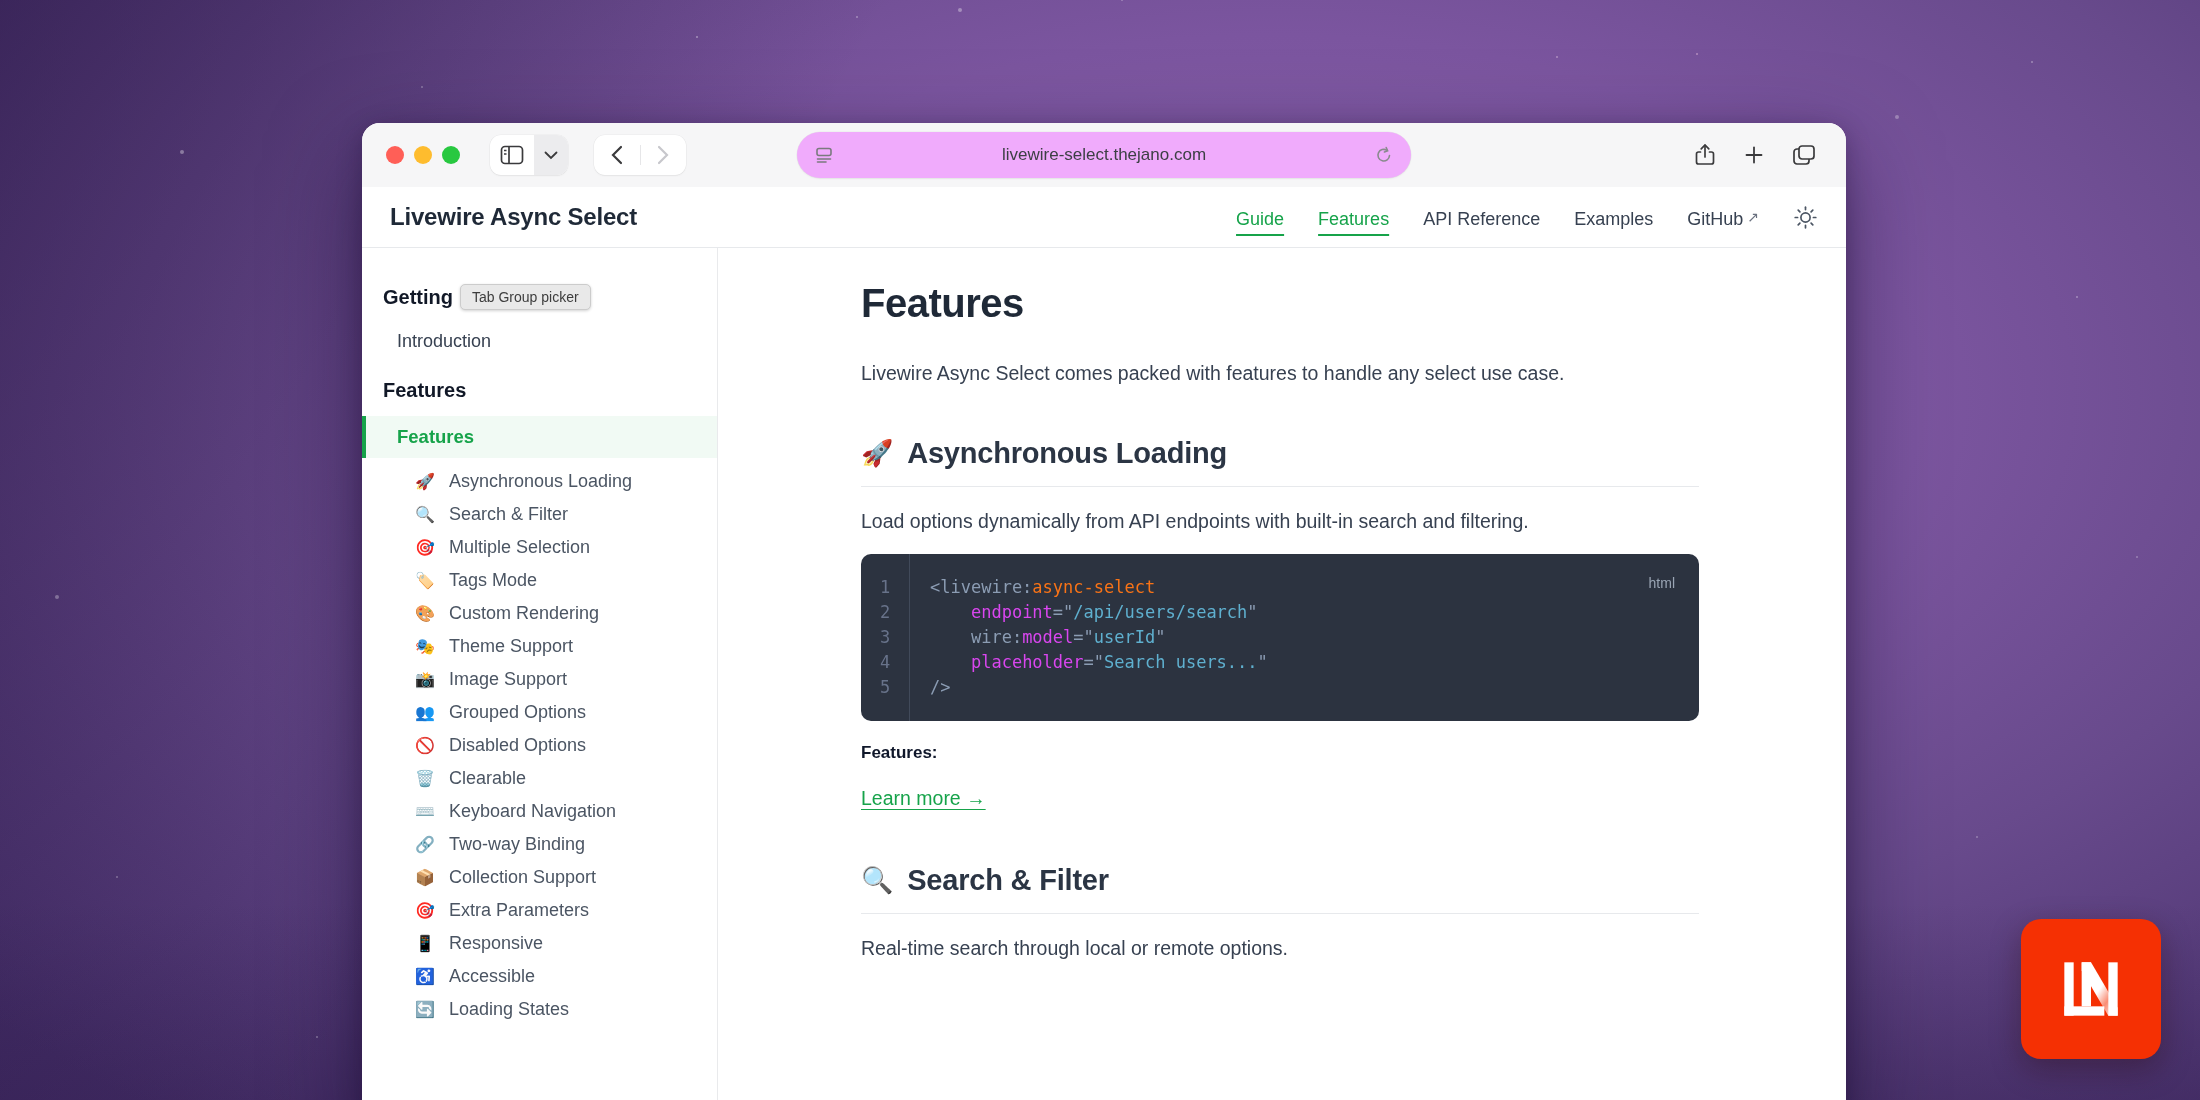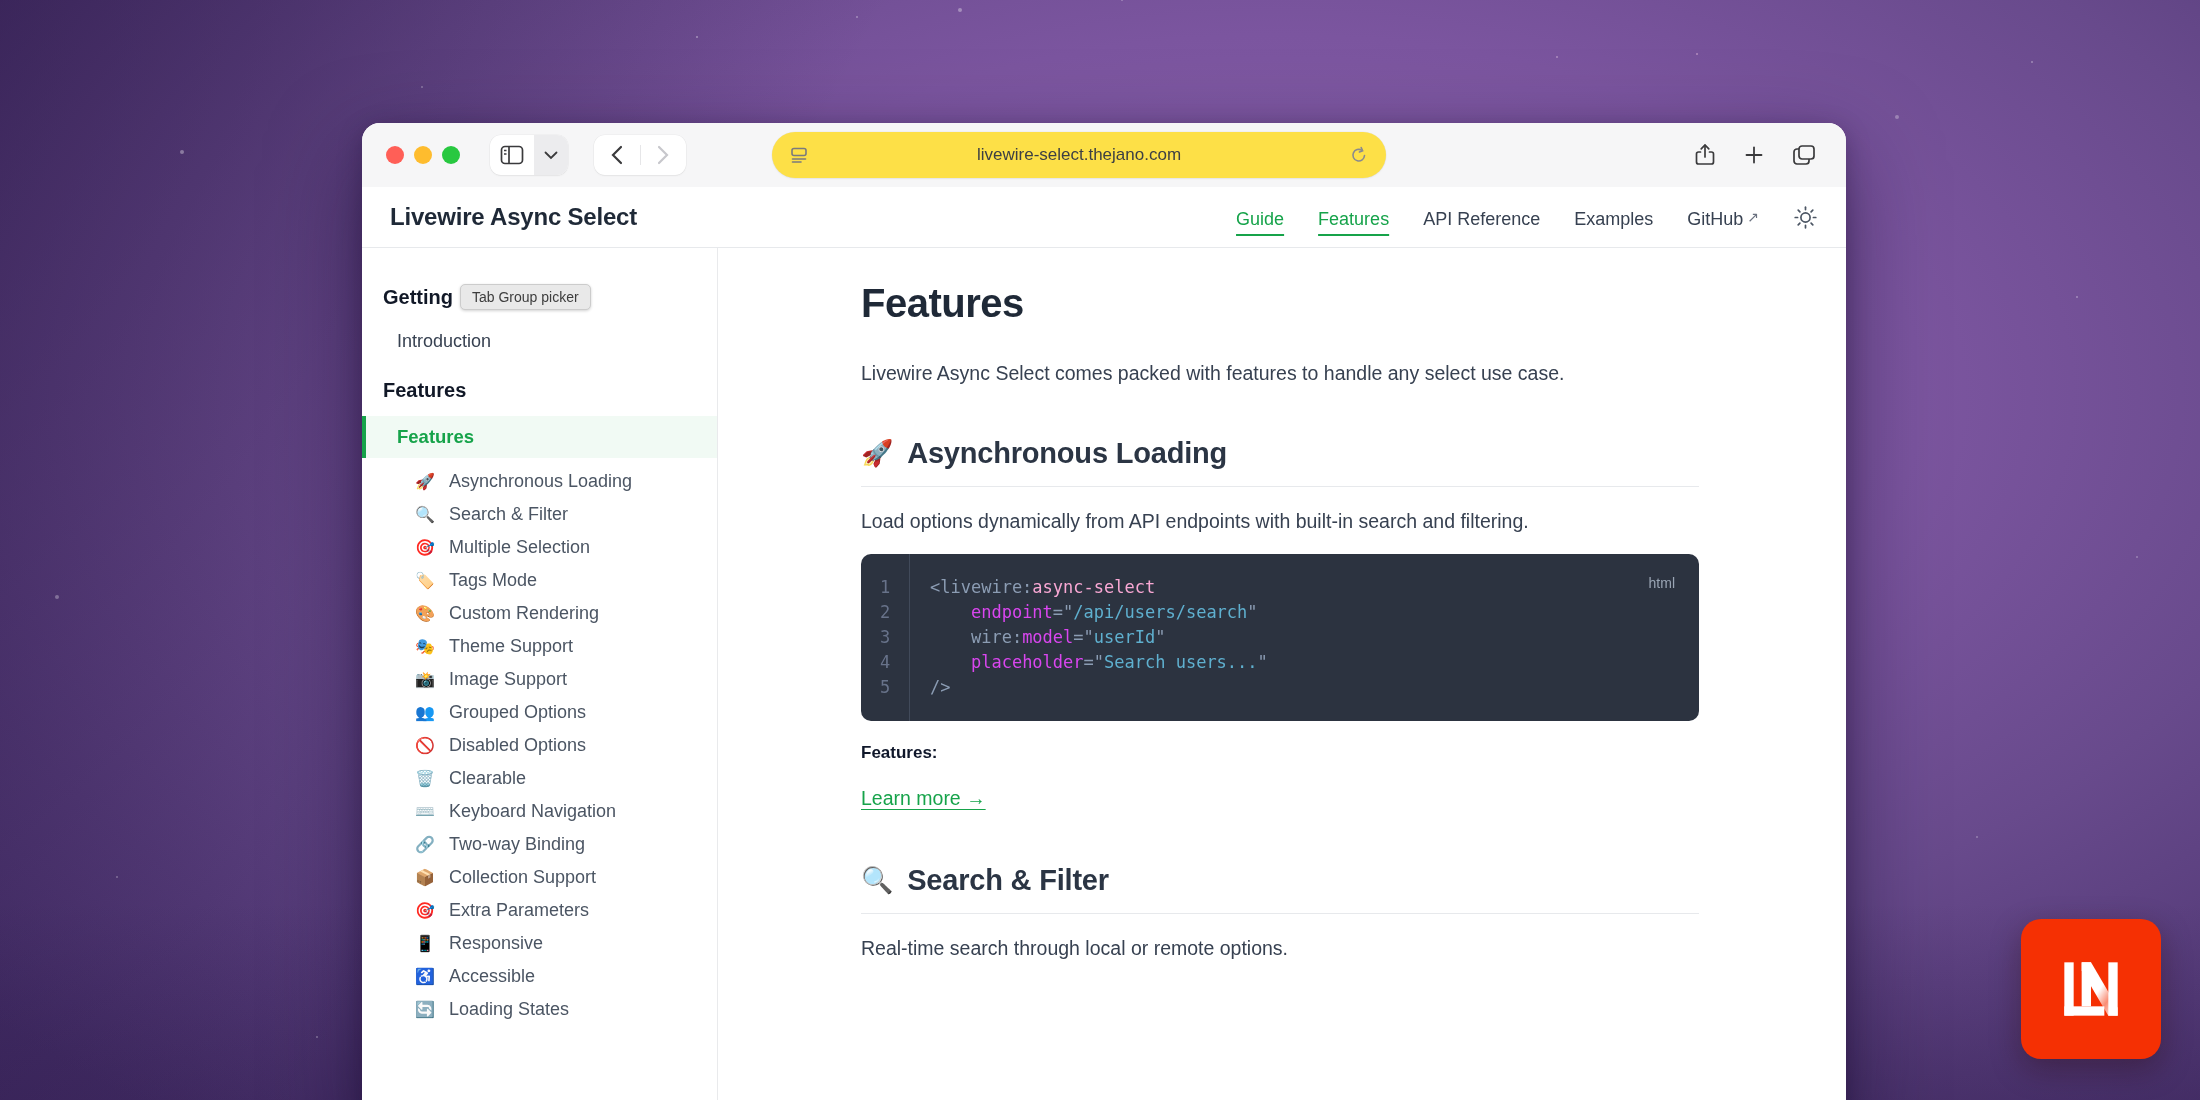--- a/index.html
+++ b/index.html
@@ -42,21 +42,21 @@
   .traffic { display:flex; gap:10px; }
   .tl { width:18px; height:18px; border-radius:50%; }
   .tl.red{ background:#ff5f57; } .tl.yellow{ background:#febc2e; } .tl.green{ background:#28c840; }
   .pill { display:flex; align-items:center; height:40px; background:#fff; border-radius:11px;
           box-shadow:0 0 0 0.5px rgba(0,0,0,0.05), 0 1px 2px rgba(0,0,0,0.05); }
   .pill.toggle { margin-left:30px; }
   .pill.toggle .seg-a { width:44px; display:flex; justify-content:center; }
   .pill.toggle .seg-b { width:34px; height:40px; background:#ececee; border-radius:0 11px 11px 0; display:flex; align-items:center; justify-content:center; }
   .pill.nav-arrows { margin-left:26px; width:92px; justify-content:space-evenly; }
   .divider-v { width:1px; height:20px; background:#e6e6e8; }
-  .urlbar { position:absolute; left:410px; top:9px; width:614px; height:46px; background:#fde047; border-radius:23px;
+  .urlbar { position:absolute; left:435px; top:9px; width:614px; height:46px; background:#f0abfc; border-radius:23px;
             box-shadow:0 0 0 0.5px rgba(0,0,0,0.05), 0 1px 2px rgba(0,0,0,0.05);
             display:flex; align-items:center; padding:0 18px; }
   .url-text { flex:1; text-align:center; font-size:17px; color:#3c3f44; }
   .toolbar-right { position:absolute; right:30px; top:0; height:64px; display:flex; align-items:center; gap:28px; }
   .icon-btn { display:flex; align-items:center; justify-content:center; }
   svg.glyph { display:block; }
 
   
   .siteheader { height:61px; background:#fff; border-bottom:1px solid #e7e9ec; display:flex; align-items:center; padding:0 28px; }
   .site-title { font-size:24px; font-weight:700; color:#1f2937; letter-spacing:-0.2px; }
@@ -95,21 +95,21 @@
   .sec-desc { margin-top:23px; font-size:19.5px; color:#374151; }
 
   .codeblock { margin-top:21px; position:relative; background:#2c3340; border-radius:10px; padding:21px 0;
                font-family:"DejaVu Sans Mono", monospace; font-size:17px; line-height:25px; }
   .gutterline { position:absolute; left:48px; top:0; bottom:0; width:1px; background:#414a5a; }
   .lang-label { position:absolute; top:17px; right:24px; font-size:14px; color:#9aa5b4; font-family:"Liberation Sans", sans-serif; }
   .code-line { display:flex; }
   .ln { width:48px; text-align:center; color:#68738a; flex:none; }
   .lc { padding-left:21px; white-space:pre; color:#c9d1d9; }
   .tok-pun { color:#8b9cb3; }
-  .tok-tag { color:#f9a8d4; }
+  .tok-tag { color:#f97316; }
   .tok-attr { color:#d946ef;margin-top:47px; }
   .tok-str { color:#5fb0cf; }
 
   .features-label { margin-top:22px; font-size:17px; font-weight:700; color:#0f172a; }
   ul.bullets { margin-top:17px; padding-left:27px; }
   ul.bullets li { font-size:19.5px; color:#374151; line-height:29px; }
   .learn-more { display:inline-block; margin-top:24px; font-size:19.5px; color:#16a34a;
                 text-decoration:underline; text-underline-offset:4px; cursor:pointer; }
   .sec-h2.second { margin-top:54px; }
 

